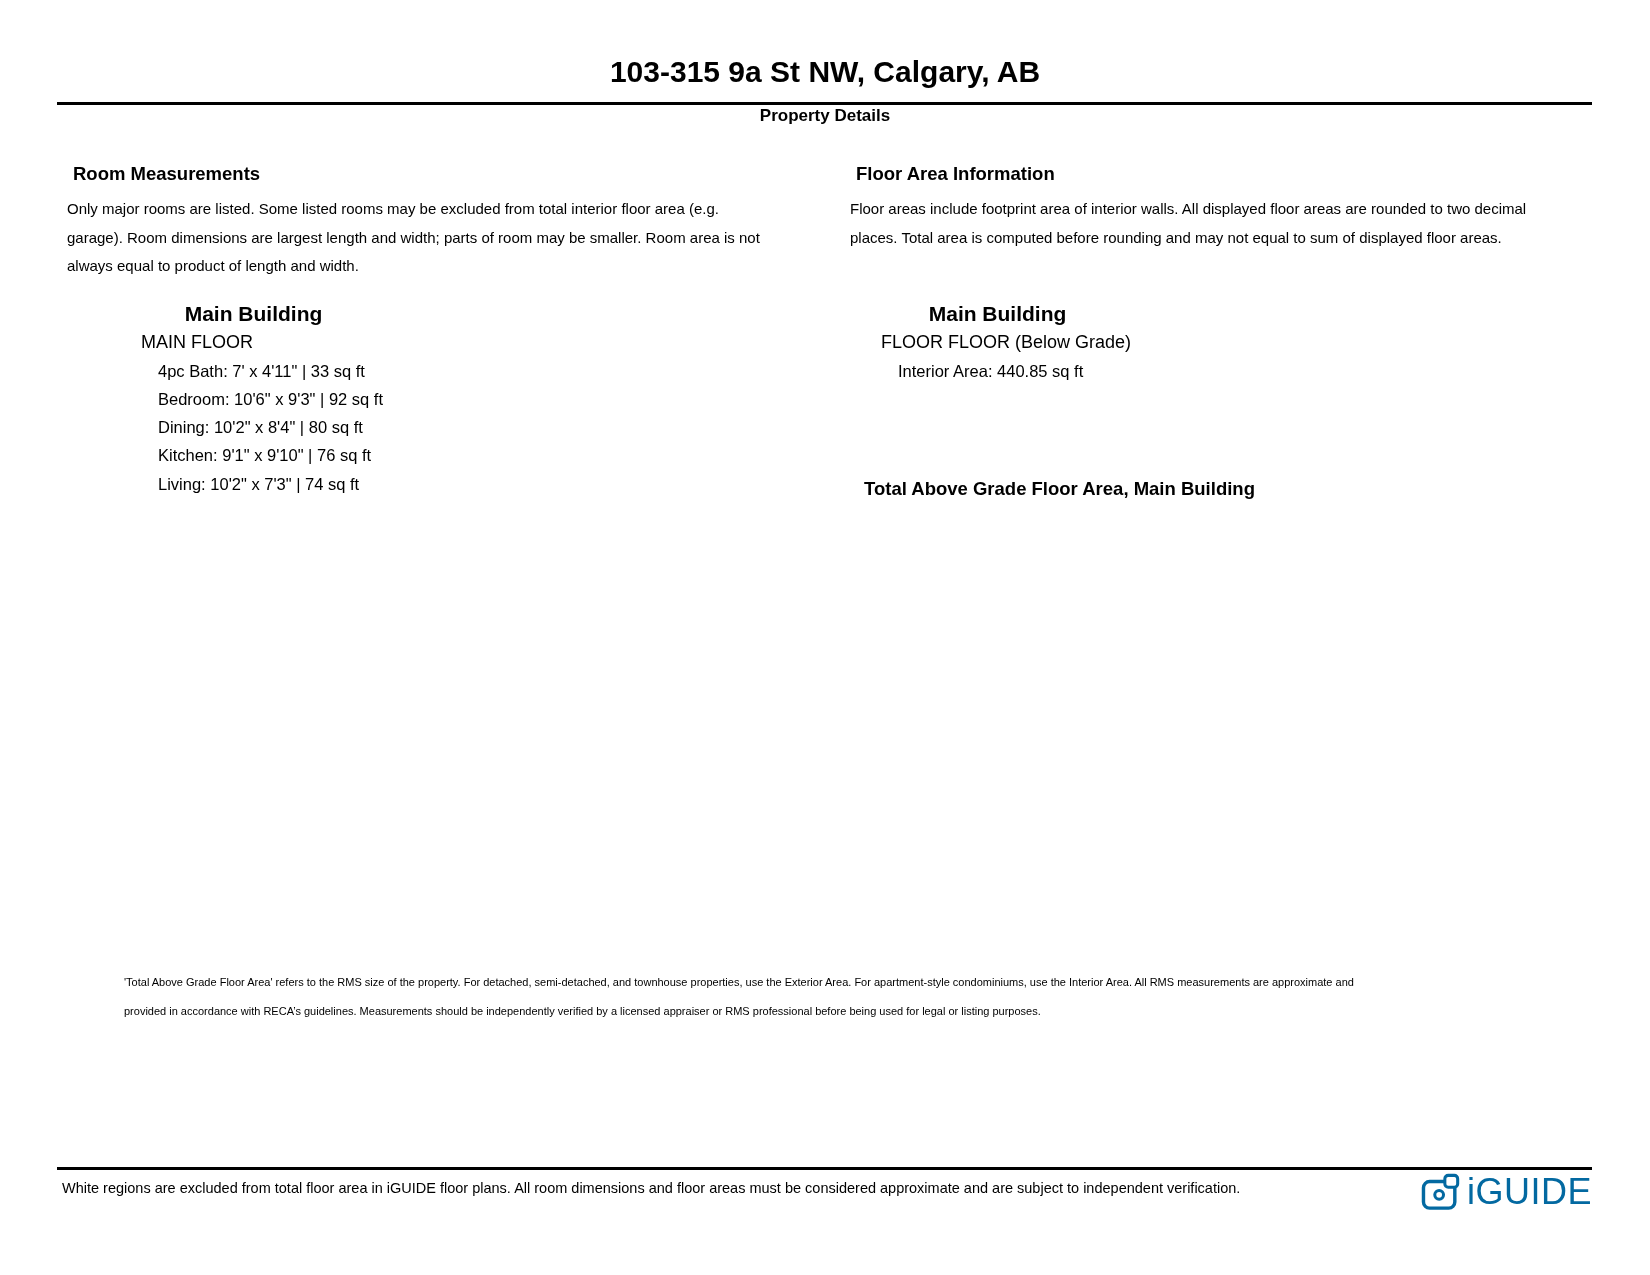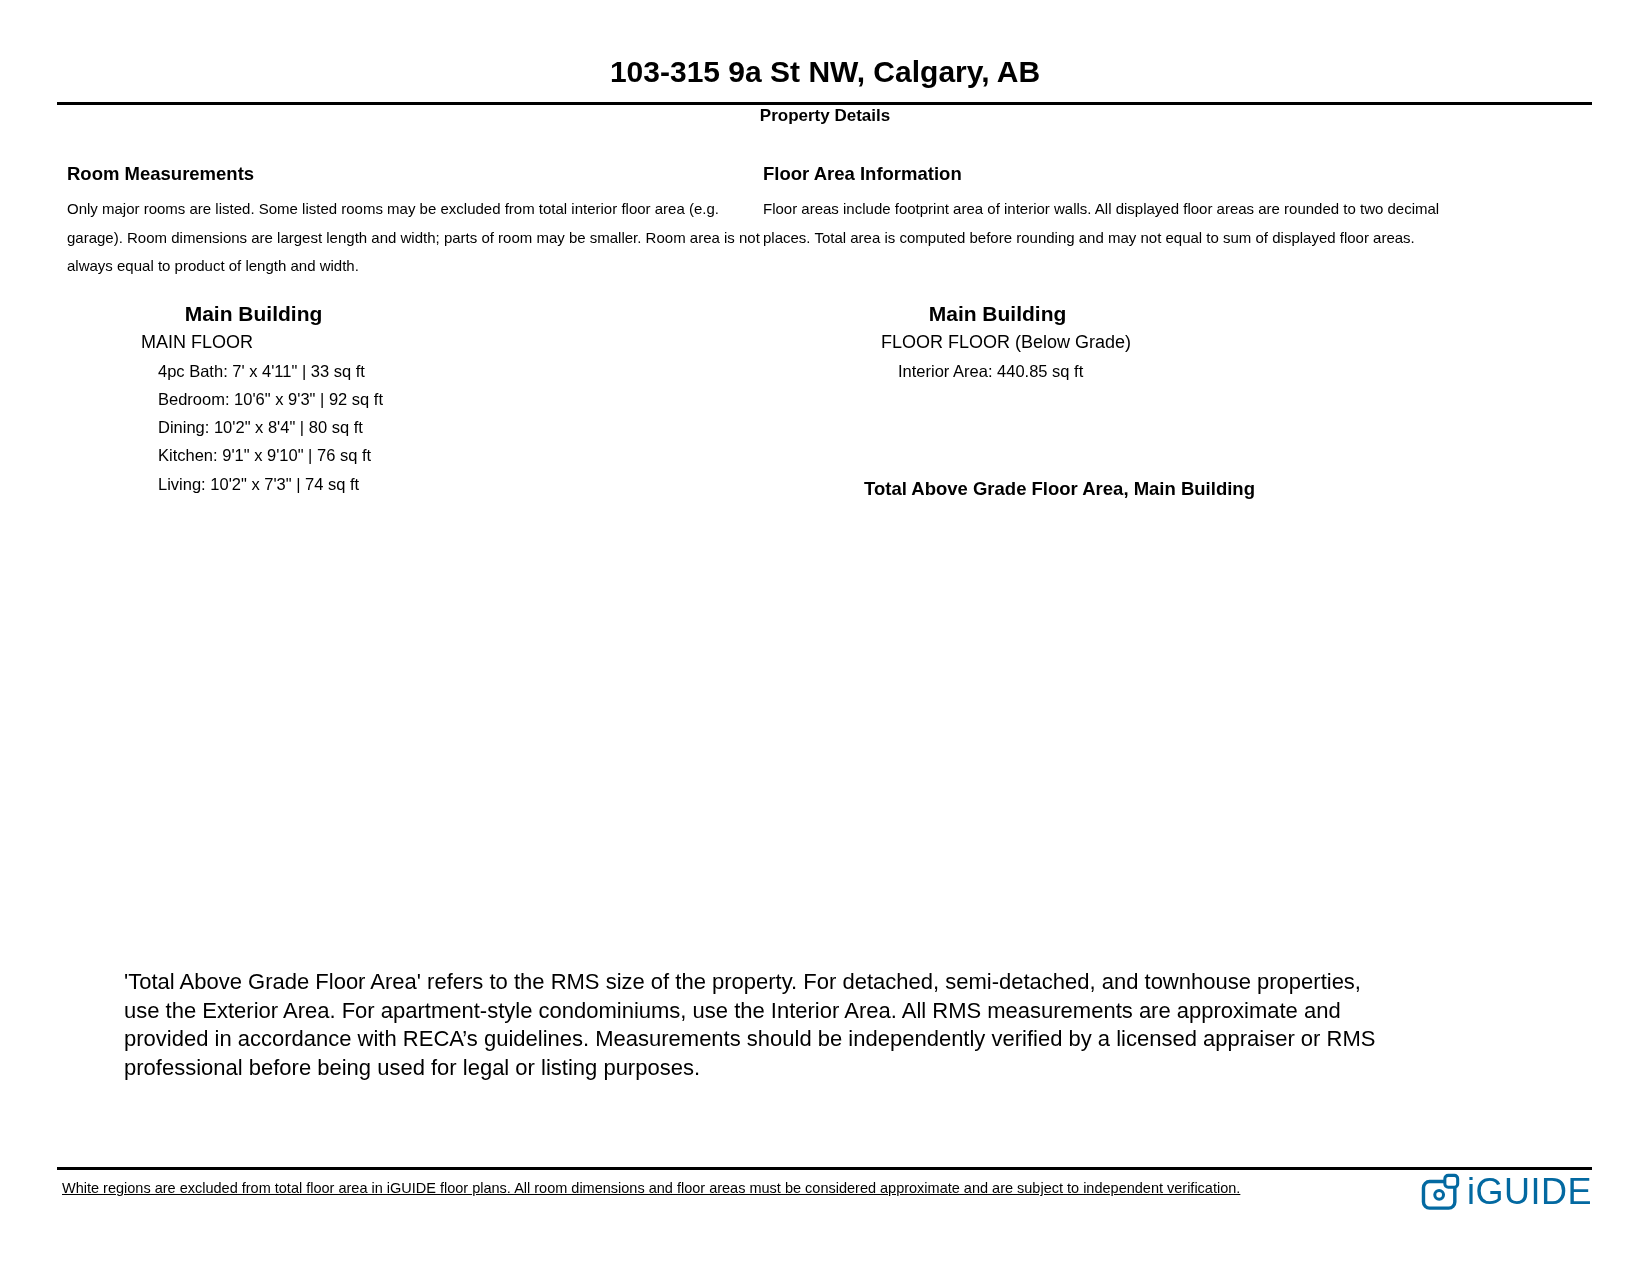--- a/index.html
+++ b/index.html
@@ -18,22 +18,22 @@
   }
   .rule { position: absolute; left: 57px; width: 1535px; height: 3px; background: #000; }
   .title-rule { top: 102px; }
   .subtitle {
     position: absolute; top: 106px; left: 0; width: 100%;
     text-align: center; font-size: 17px; font-weight: bold;
   }
 
   .col { position: absolute; top: 163px; }
   .col-left { left: 67px; width: 705px; }
-  .col-right { left: 763px; width: 718px; }
-  .col h3 { font-size: 18.5px; font-weight: bold; margin-bottom: 10px; }
+  .col-right { left: 850px; width: 718px; }
+  .col h3 { font-size: 18.5px; font-weight: bold; margin-bottom: 10px; margin-left: 6px; }
   .col p { font-size: 15px; line-height: 28.6px; }
 
   .building { position: absolute; top: 300px; font-size: 16.5px; line-height: 28.3px; }
   .left-building { left: 124px; }
   .right-building { left: 864px; }
   .bname { font-weight: bold; font-size: 21px; text-align: center; }
   .bfloor { font-size: 18px; padding-left: 17px; }
   .room, .barea { padding-left: 34px; }
 
   .total-label {
@@ -41,27 +41,27 @@
     font-size: 18.5px; font-weight: bold; margin-top: 34px;
   }
 
   .customer {
     position: absolute; left: 124px; top: 856px;
     font-size: 16.5px; line-height: 28.5px;
   }
 
   .rms-note {
     position: absolute; left: 124px; top: 968px; width: 1255px;
-    font-size: 22px; line-height: 28.5px;
+    font-size: 11px; line-height: 28.5px;
   }
 
   .footer-rule { top: 1167px; }
   .footer-text {
     position: absolute; left: 62px; top: 1180px;
-    font-size: 14.5px; white-space: nowrap; text-decoration: underline;
+    font-size: 14.5px; white-space: nowrap;
   }
   .logo {
     position: absolute; right: 58px; top: 1172px;
     display: flex; align-items: center; gap: 4px;
     color: #0369a1;
   }
   .logo svg { display: block; }
   .logo-text {
     font-size: 36px; line-height: 40px; letter-spacing: 0.5px;
   }

